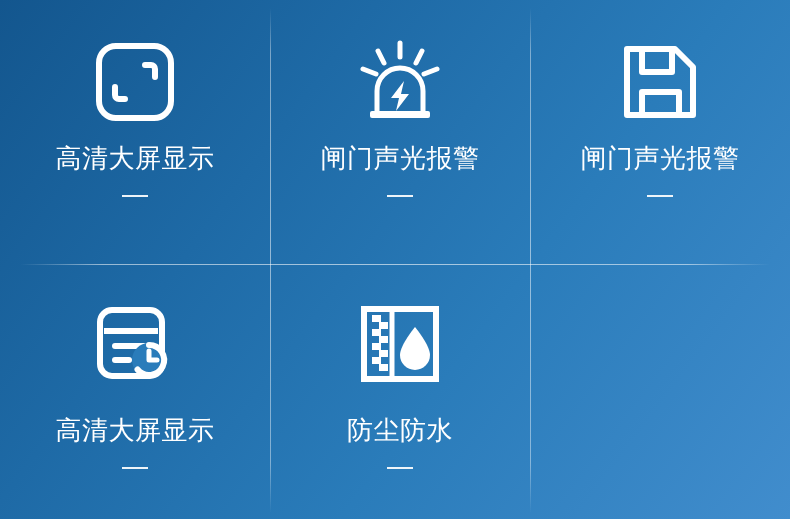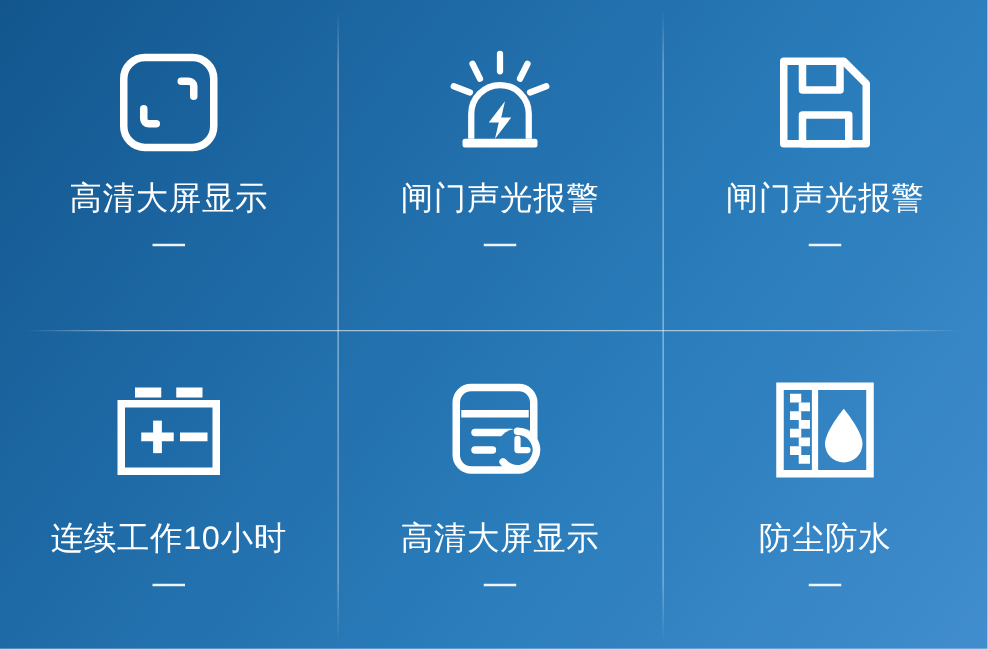--- a/index.html
+++ b/index.html
@@ -154,38 +154,20 @@
         <svg width="80" height="80" viewBox="0 0 80 80" fill="none">
           <path d="M7 7 L55 7 L73 25 L73 73 L7 73 Z" stroke="#ffffff" stroke-width="6" stroke-linejoin="round" fill="none"></path>
           <path d="M22 7 L22 30 L52 30 L52 7" stroke="#ffffff" stroke-width="6" stroke-linejoin="round" fill="none"></path>
           <rect x="22" y="50" width="37" height="23" stroke="#ffffff" stroke-width="6" stroke-linejoin="round" fill="none"></rect>
         </svg>
       </div>
       <div class="cell-label">闸门声光报警</div>
       <div class="cell-dash"></div>
     </div>
 
-    <div class="cell row2">
-      <div class="icon-wrap">
-        <svg width="86" height="72" viewBox="0 0 86 72" fill="none">
-
-          <rect x="16" y="2" width="21" height="8" fill="#ffffff"></rect>
-          <rect x="49" y="2" width="21" height="8" fill="#ffffff"></rect>
-
-          <rect x="5" y="15" width="76" height="54" stroke="#ffffff" stroke-width="6" fill="none"></rect>
-
-          <rect x="21" y="38" width="26" height="7" fill="#ffffff"></rect>
-          <rect x="30.5" y="28.5" width="7" height="26" fill="#ffffff"></rect>
-
-          <rect x="52" y="38" width="22" height="7" fill="#ffffff"></rect>
-        </svg>
-      </div>
-      <div class="cell-label">连续工作10小时</div>
-      <div class="cell-dash"></div>
-    </div>
 
     <div class="cell row2">
       <div class="icon-wrap">
         <svg width="80" height="78" viewBox="0 0 80 78" fill="none">
 
           <rect x="5" y="5" width="62" height="66" rx="12" ry="12" stroke="#ffffff" stroke-width="6" fill="none"></rect>
           <line x1="9" y1="26" x2="63" y2="26" stroke="#ffffff" stroke-width="6"></line>
 
           <line x1="20" y1="41" x2="49" y2="41" stroke="#ffffff" stroke-width="6" stroke-linecap="round"></line>
           <line x1="20" y1="55" x2="34" y2="55" stroke="#ffffff" stroke-width="6" stroke-linecap="round"></line>

